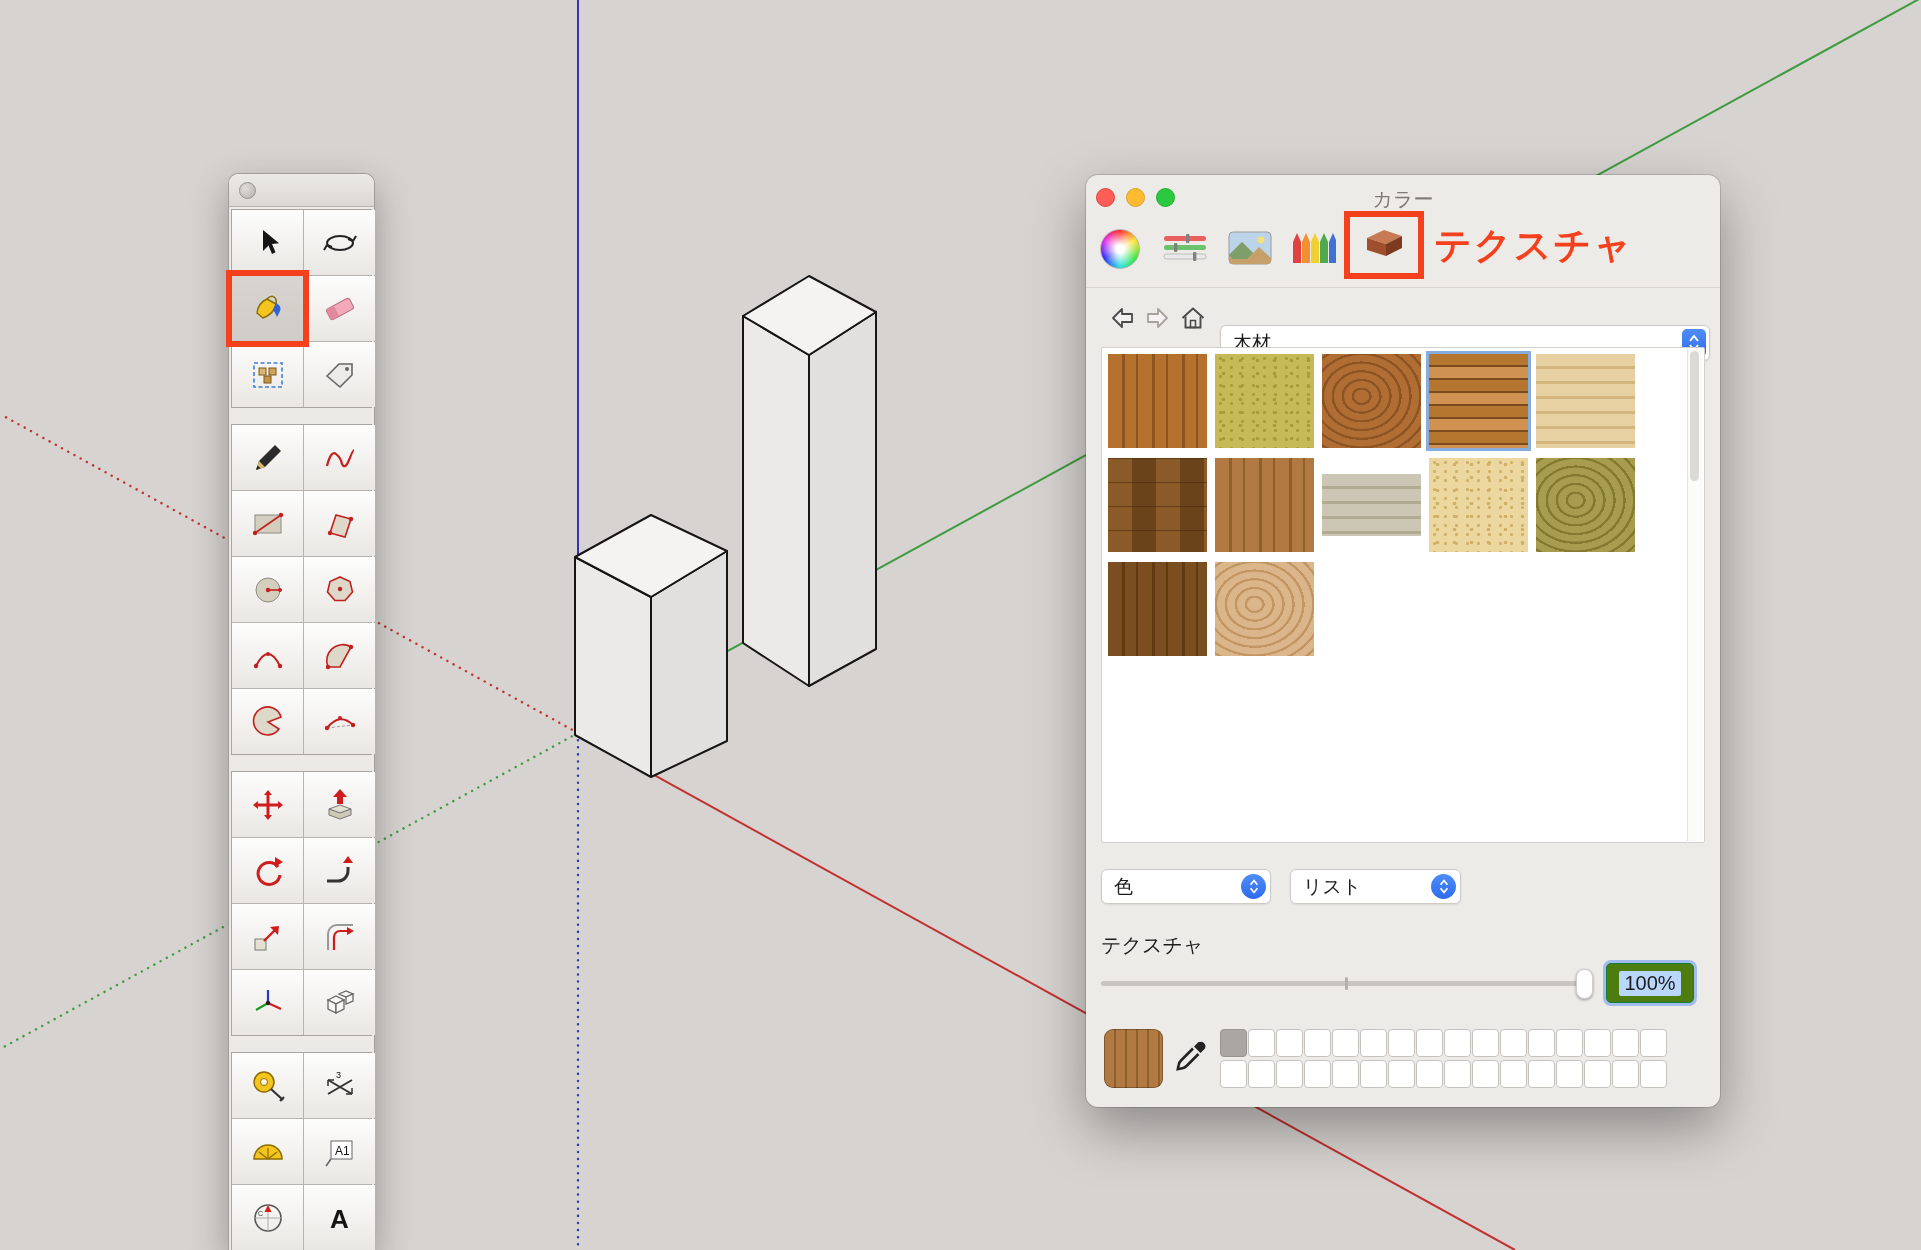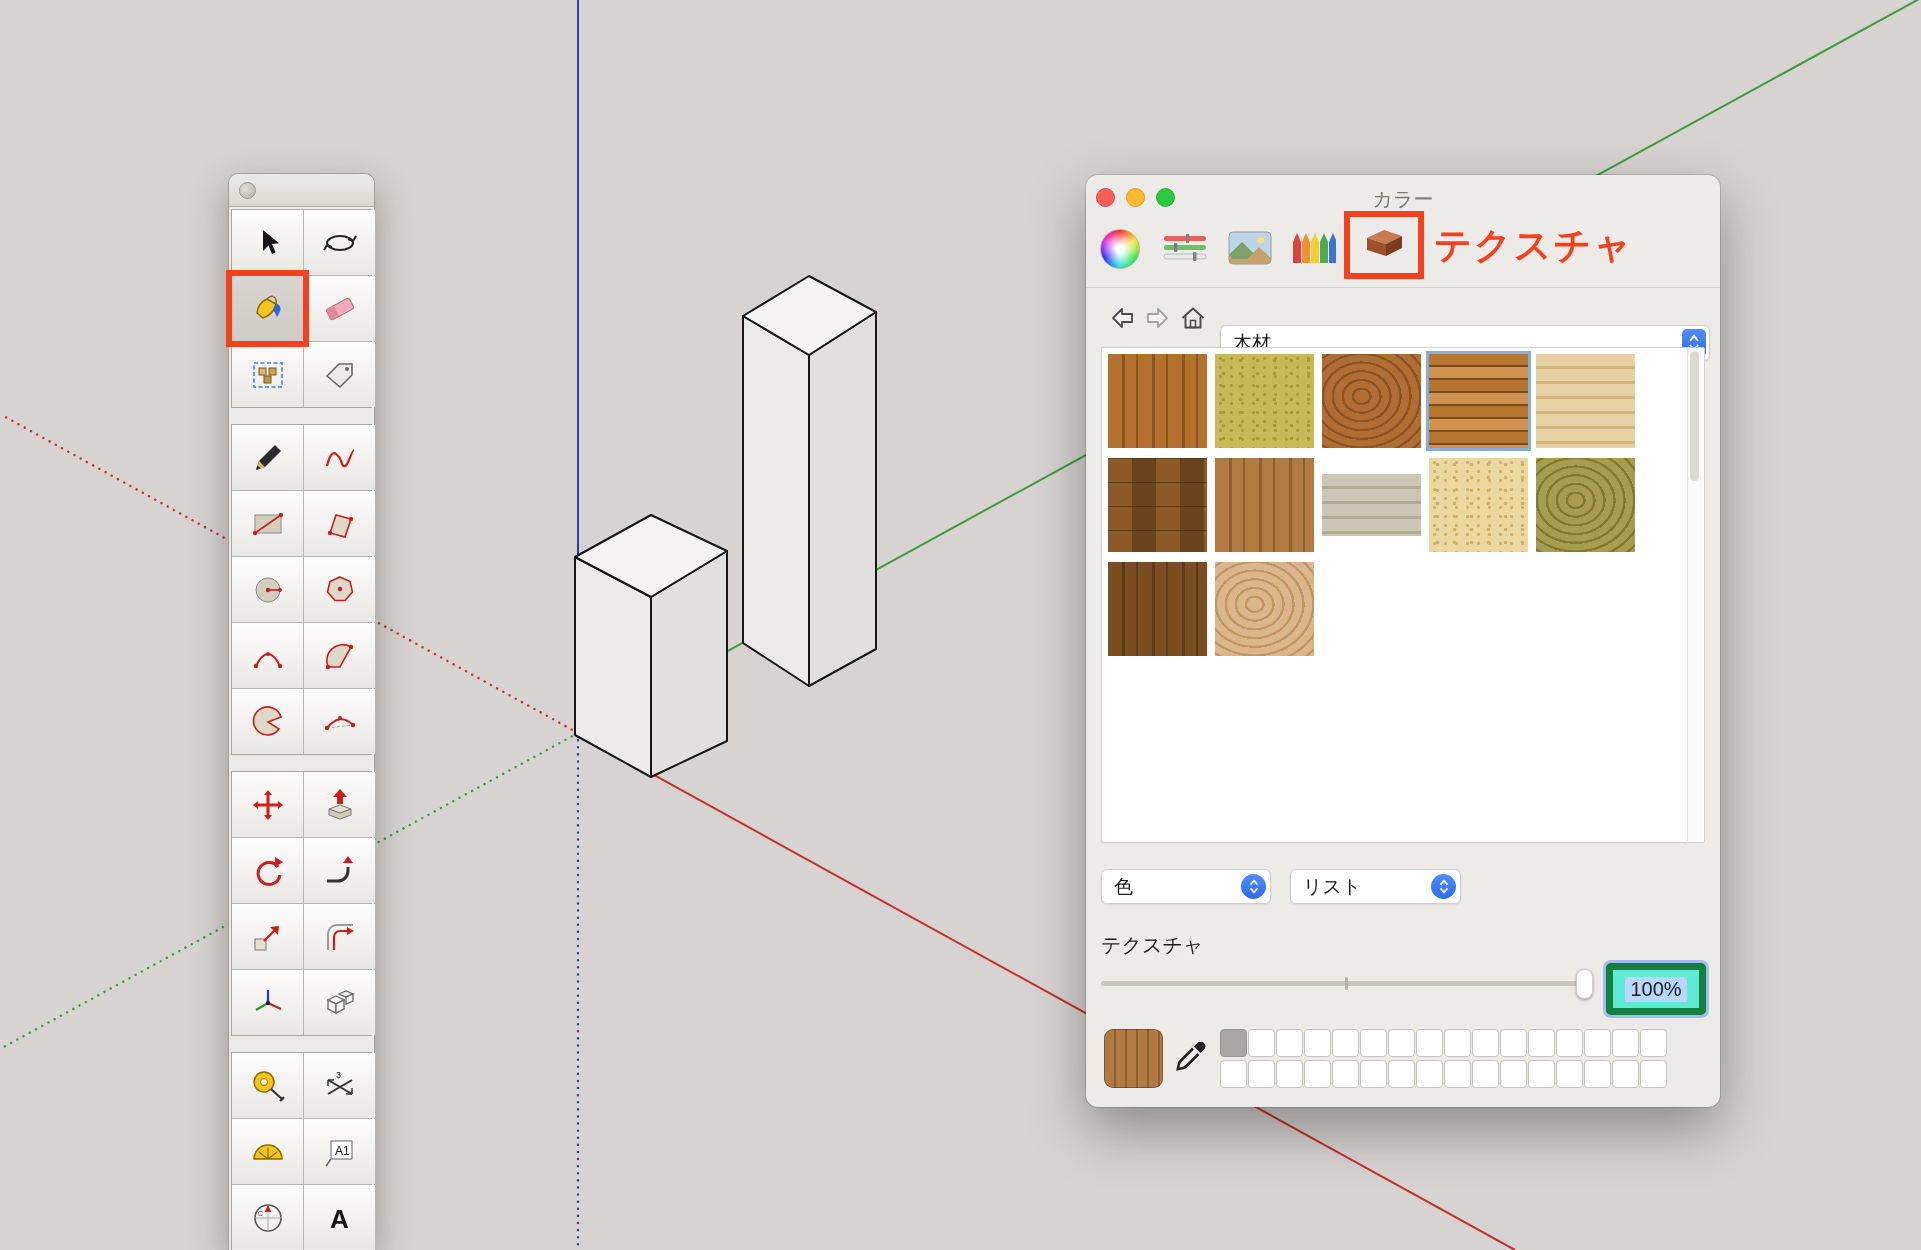--- a/index.html
+++ b/index.html
@@ -126,21 +126,21 @@
   .opacity-label { position:absolute; left:15px; top:757px; font-size:20px; }
   .opacity-slider { position:absolute; left:15px; top:793px; width:492px; height:30px; }
   .opacity-slider .track { position:absolute; left:0; right:0; top:13px; height:5px; border-radius:3px; background:#c9c5c1; }
   .opacity-slider .tick  { position:absolute; left:244px; top:9px; width:3px; height:13px; border-radius:2px; background:#b3afab; }
   .opacity-slider .handle {
     position:absolute; right:0px; top:1px; width:15px; height:28px; border-radius:8px;
     background:#fefefe; border:1px solid #cfcccb; box-shadow:0 1px 3px rgba(0,0,0,.35);
   }
   .opacity-value {
     position:absolute; left:520px; top:788px; width:86px; height:38px;
-    background:#5eead4; border:7px solid #15803d; border-radius:5px;
+    background:#4d7c0f; border:1px solid #15803d; border-radius:5px;
     box-shadow:0 0 0 3px rgba(72,134,244,.45);
     display:flex; align-items:center; justify-content:center; font-size:20px;
   }
   .opacity-value .sel { background:#b9d7fb; padding:1px 5px; border-radius:2px; }
 
   .cp-bottom { position:absolute; left:0; top:848px; right:0; height:80px; }
   .current-swatch {
     position:absolute; left:18px; top:6px; width:57px; height:57px; border-radius:9px;
     border:1px solid rgba(0,0,0,.28);
     background:repeating-linear-gradient(90deg,#b07a42 0px,#b07a42 9px,#8f5f2c 9px,#8f5f2c 11px);

